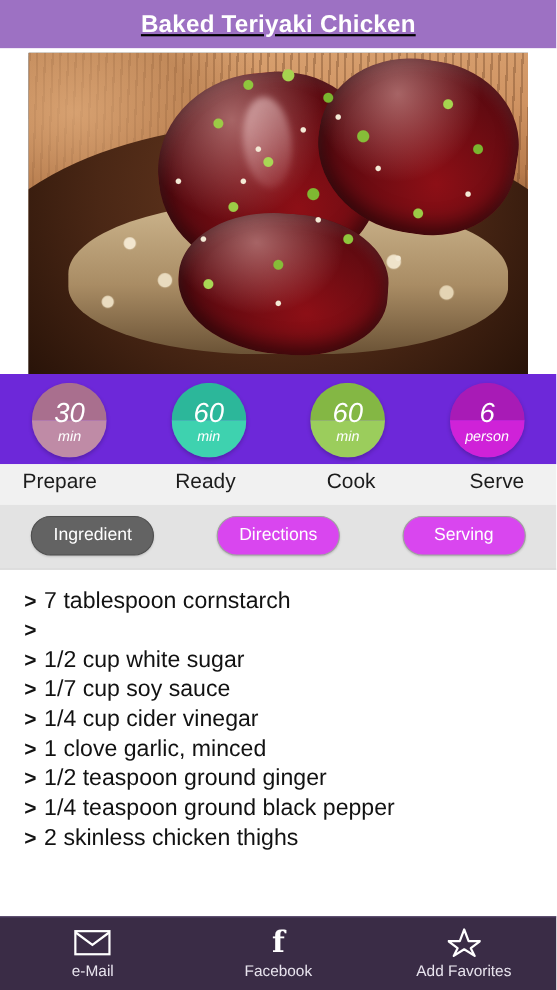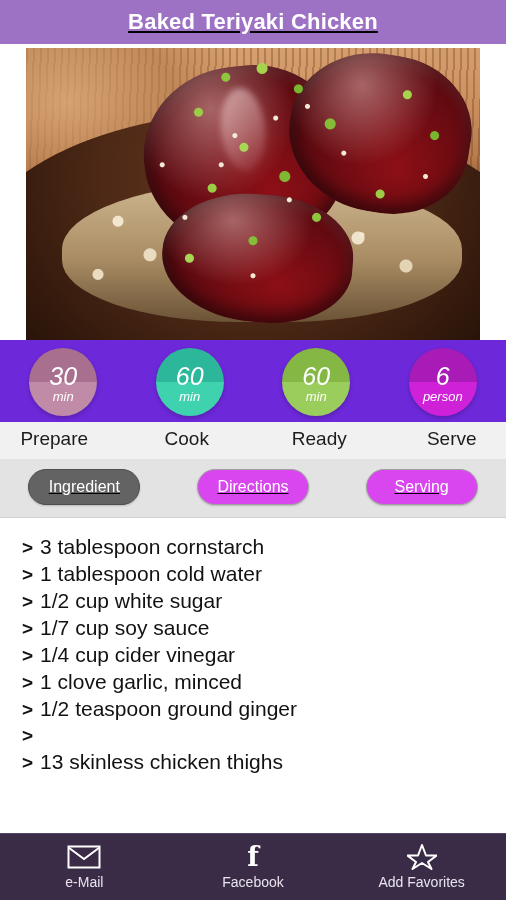--- a/index.html
+++ b/index.html
@@ -213,21 +213,20 @@
   }
 
   
   .tabs-row {
     display: flex;
     align-items: center;
     justify-content: space-around;
     background: #e3e3e3;
     padding: 10px 0 12px 0;
     border-bottom: 1px solid #d2d2d2;
-    text-decoration: underline;
   }
   .tab {
     border-radius: 18px;
     padding: 8px 16px;
     font-size: 16px;
     color: #ffffff;
     background: #d946ef;
     border: 1px solid #a0a0a0;
     box-shadow: 0 1px 2px rgba(0,0,0,0.18);
     text-align: center;
@@ -353,39 +352,38 @@
         <div class="top-half" style="background: rgb(168, 27, 182);"></div>
         <div class="bot-half" style="background: rgb(207, 34, 216);"></div>
         <div class="val">6</div>
         <div class="unit">person</div>
       </div>
     </div>
   </div>
 
   <div class="label-row">
     <div class="label-cell">Prepare</div>
+    <div class="label-cell">Ready</div>
     <div class="label-cell">Cook</div>
-    <div class="label-cell">Ready</div>
     <div class="label-cell">Serve</div>
   </div>
 
   <div class="tabs-row">
     <div class="tab active">Ingredient</div>
     <div class="tab">Directions</div>
     <div class="tab">Serving</div>
   </div>
 
   <div class="content">
     <div class="ing-item">
       <span class="ing-mark">&gt;</span>
-      <span>3 tablespoon cornstarch</span>
-    </div>
-    <div class="ing-item">
-      <span class="ing-mark">&gt;</span>
-      <span>1 tablespoon cold water</span>
+      <span>7 tablespoon cornstarch</span>
+    </div>
+    <div class="ing-item">
+      <span class="ing-mark">&gt;</span>
     </div>
     <div class="ing-item">
       <span class="ing-mark">&gt;</span>
       <span>1/2 cup white sugar</span>
     </div>
     <div class="ing-item">
       <span class="ing-mark">&gt;</span>
       <span>1/7 cup soy sauce</span>
     </div>
     <div class="ing-item">
@@ -395,24 +393,25 @@
     <div class="ing-item">
       <span class="ing-mark">&gt;</span>
       <span>1 clove garlic, minced</span>
     </div>
     <div class="ing-item">
       <span class="ing-mark">&gt;</span>
       <span>1/2 teaspoon ground ginger</span>
     </div>
     <div class="ing-item">
       <span class="ing-mark">&gt;</span>
-    </div>
-    <div class="ing-item">
-      <span class="ing-mark">&gt;</span>
-      <span>13 skinless chicken thighs</span>
+      <span>1/4 teaspoon ground black pepper</span>
+    </div>
+    <div class="ing-item">
+      <span class="ing-mark">&gt;</span>
+      <span>2 skinless chicken thighs</span>
     </div>
   </div>
 
   <div class="bottom-bar" style="background: rgb(58, 44, 70);">
     <div class="bb-item">
       <div class="bb-icon">
         <svg width="34" height="24" viewBox="0 0 34 24" fill="none" stroke="#ffffff" stroke-width="2">
           <rect x="1.5" y="1.5" width="31" height="21"></rect>
           <path d="M1.5 2.5 L17 14 L32.5 2.5"></path>
         </svg>

